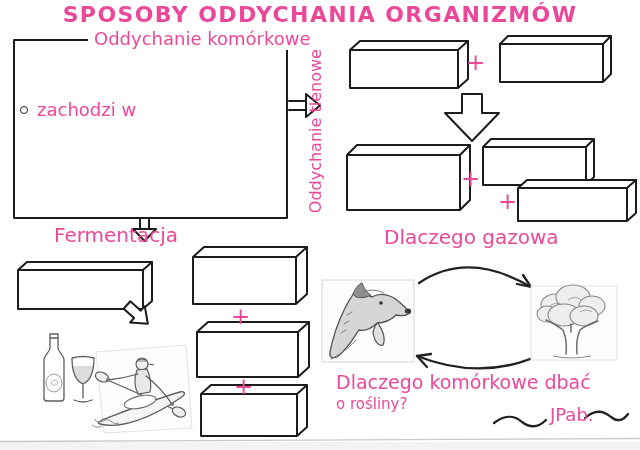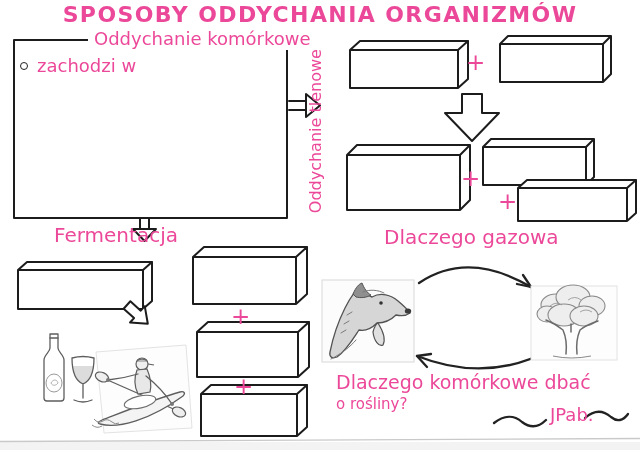--- a/index.html
+++ b/index.html
@@ -3,21 +3,21 @@
 <meta charset="utf-8">
 <style>
   html,body{margin:0;padding:0;background:#e9e9e9;}
   .page{position:relative;width:640px;height:450px;background:#ffffff;overflow:hidden;
         font-family:"DejaVu Sans",sans-serif;color:#ec4899;}
   svg.art{position:absolute;left:0;top:0;}
   .t{position:absolute;white-space:nowrap;line-height:1.15;}
   .title{font-weight:bold;font-size:22px;letter-spacing:1.4px;width:640px;text-align:center;top:2px;left:0;}
   .boxhead{font-size:18px;background:#fff;padding:0 6px;top:29px;left:44px;margin-left:44px;}
   .bullets{top:52px;left:20px;font-size:18px;}
-  .bullet{display:flex;align-items:center;gap:9px;height:28px;}
+  .bullet{display:flex;align-items:center;gap:9px;height:28px;margin-top:44px;}
   .dot{width:6px;height:6px;border:1.5px solid #222;border-radius:50%;display:inline-block;flex:0 0 auto;}
   .vlabel{font-size:16px;width:162px;text-align:center;left:235px;top:123px;transform:rotate(-90deg);}
   .plus{font-size:23px;}
   .gas{font-size:20px;top:226px;left:384px;}
   .ferm{font-size:20px;top:224px;left:54px;}
   .q1{font-size:19px;top:372px;left:336px;}
   .q2{font-size:15px;top:396px;left:336px;}
   .sig{font-size:18px;top:405px;left:550px;}
   
   .ink{stroke:#1c1c1c;stroke-width:2;fill:none;stroke-linecap:round;stroke-linejoin:round;}

